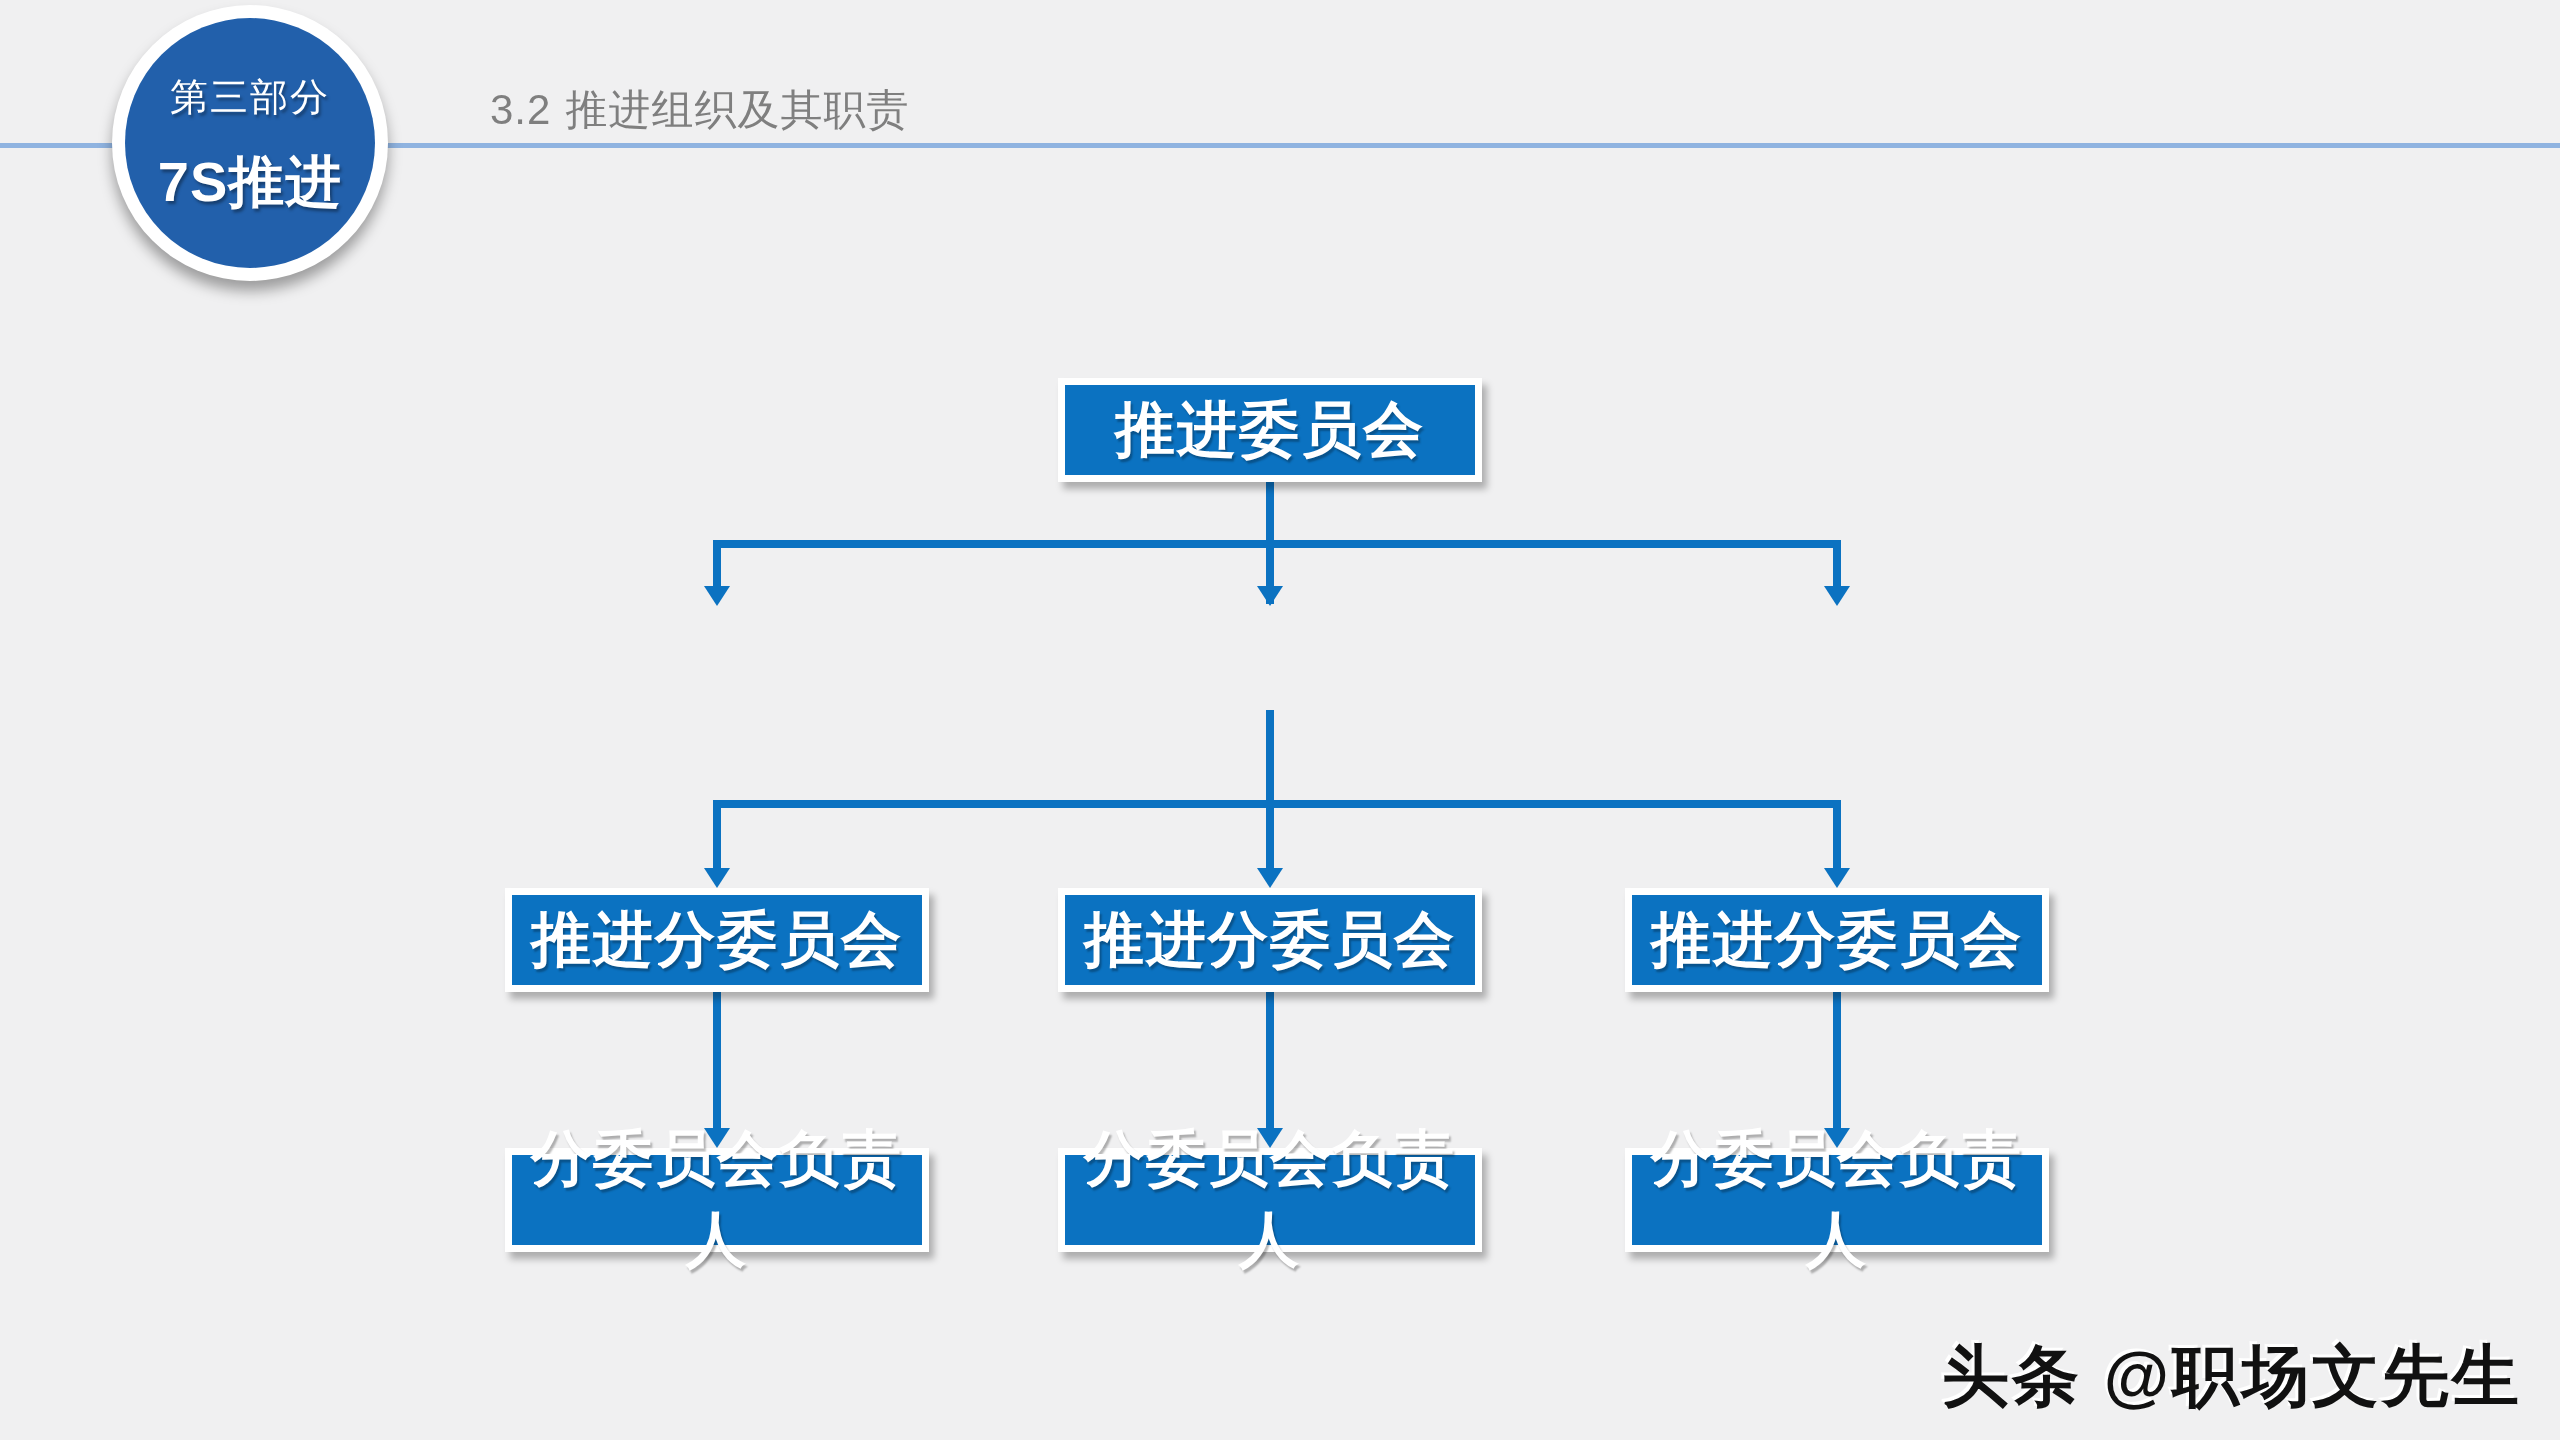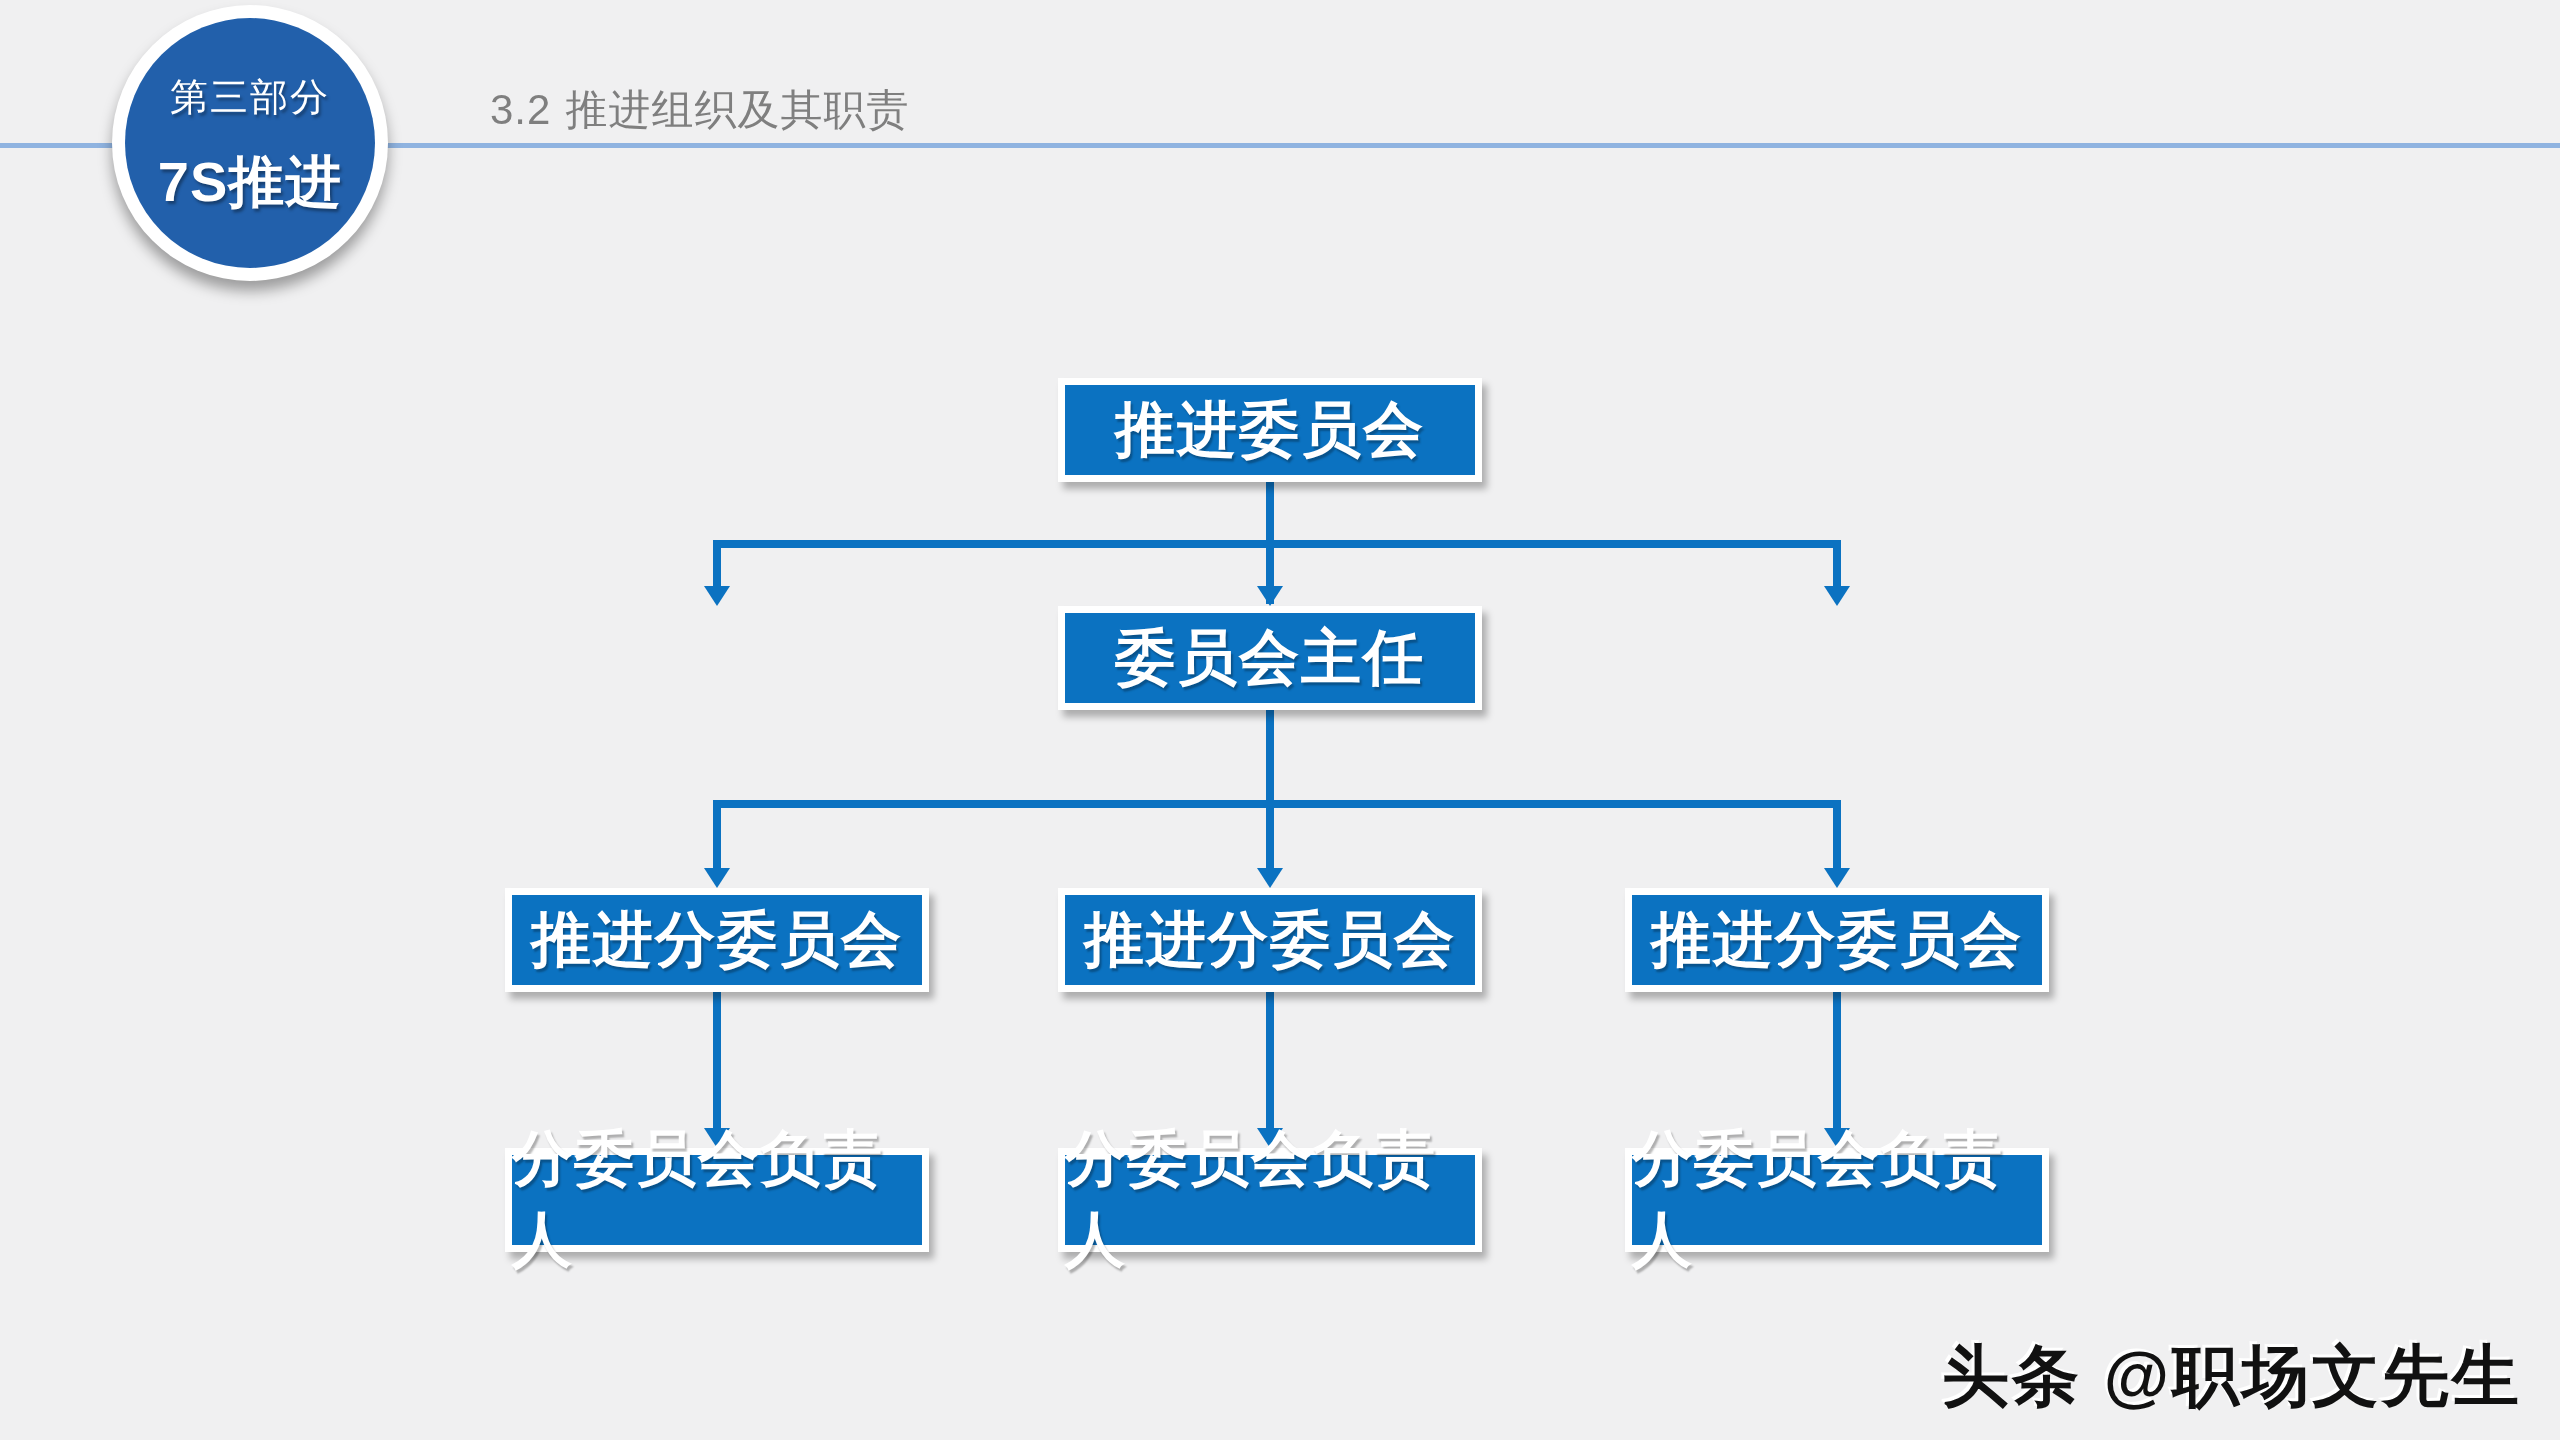--- a/index.html
+++ b/index.html
@@ -7,21 +7,21 @@
     --badge-blue:#2260ab;
     --rule-blue:#8fb3e0;
     --header-gray:#7f7f7f;
     --background:#f0f0f1;
     --watermark-black:#111111;
   }
   html,body{margin:0;padding:0;}
   body{background:#d8d8d8;font-family:"Liberation Sans","DejaVu Sans",sans-serif;}
   .slide{
     position:relative;width:2560px;height:1440px;
-    background:var(--background);overflow:hidden;
+    background:var(--background);overflow:hidden;text-align:center;
   }
 
   
   .rule{
     position:absolute;left:0;top:143px;width:2560px;height:5px;
     background:var(--rule-blue);
   }
 
   
   .badge{
@@ -121,21 +121,20 @@
 
   <div class="cline vline" style="left:713px;top:992px;height:136px;"></div>
   <div class="cline vline" style="left:1266px;top:992px;height:136px;"></div>
   <div class="cline vline" style="left:1833px;top:992px;height:136px;"></div>
   <div class="arrowhead" style="left:704px;top:1128px;"></div>
   <div class="arrowhead" style="left:1257px;top:1128px;"></div>
   <div class="arrowhead" style="left:1824px;top:1128px;"></div>
 
   <div class="node" style="left:1058px;top:378px;">推进委员会</div>
 
-  <div class="node" style="left:1058px;top:606px;">委员会主任</div>
 
   <div class="node" style="left:505px;top:888px;">推进分委员会</div>
   <div class="node" style="left:1058px;top:888px;">推进分委员会</div>
   <div class="node" style="left:1625px;top:888px;">推进分委员会</div>
 
   <div class="node" style="left:505px;top:1148px;">分委员会负责人</div>
   <div class="node" style="left:1058px;top:1148px;">分委员会负责人</div>
   <div class="node" style="left:1625px;top:1148px;">分委员会负责人</div>
 
   <div class="watermark">头条 @职场文先生</div>

